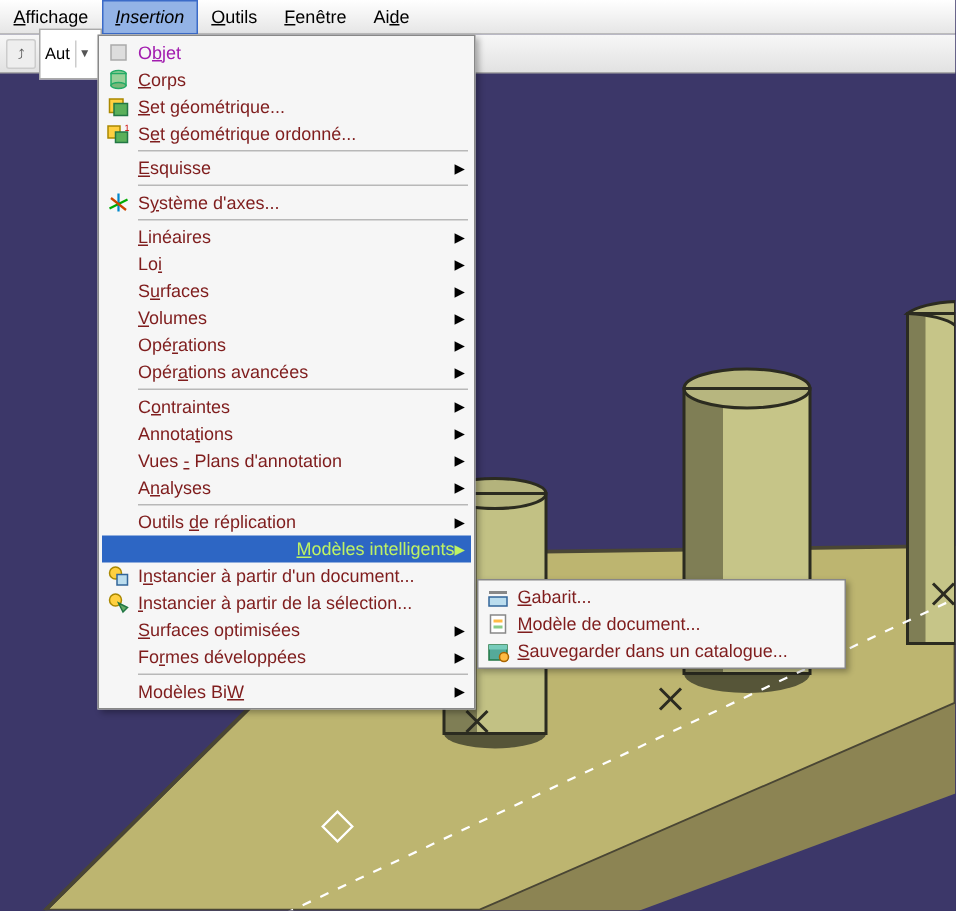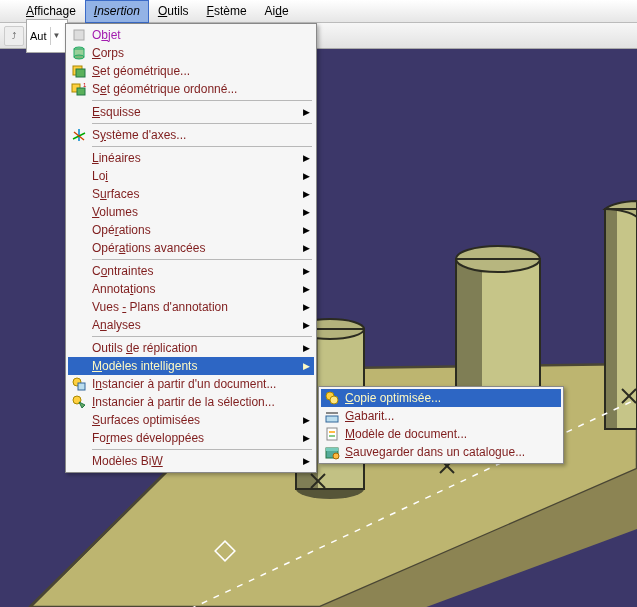--- a/index.html
+++ b/index.html
@@ -1,20 +1,20 @@
 <!DOCTYPE html>
 <html><head>
 <meta charset="utf-8">
 <style>
   * { box-sizing: border-box; }
   html, body { margin: 0; padding: 0; width: 637px; height: 607px; overflow: hidden; font-family: "Segoe UI", Tahoma, Arial, sans-serif; font-size: 12px; }
   body { background:#3b3766; position:relative; }
 
   
-  .menubar { position:absolute; left:0; top:0; height:23px; background:linear-gradient(#fff,#e6e6e6); border-bottom:1px solid #bbb; width:637px; display:flex; align-items:center; -webkit-user-select:none; user-select:none;padding-left:17px; }
+  .menubar { position:absolute; left:0; top:0; height:23px; background:linear-gradient(#fff,#e6e6e6); border-bottom:1px solid #bbb; width:637px; display:flex; align-items:center; -webkit-user-select:none; user-select:none; }
   .menubar .menu-item { padding:3px 9px; height:23px; display:flex; align-items:center; color:#000; cursor:default; }
   .menubar .menu-item span.u { text-decoration: underline; }
   .menubar .menu-item.active { background:#93b3e6; border:1px solid #3b6bc8; padding:2px 8px;font-style:italic; }
 
   
   .toolbar { position:absolute; left:0; top:23px; height:26px; width:637px; background:linear-gradient(#f7f7f7,#e2e2e2); border-bottom:1px solid #aaa; display:flex; align-items:center; padding:2px 4px; }
   .toolbar .btn { width:20px; height:20px; background:#eee; border:1px solid #ccc; margin-right:2px; border-radius:2px; display:flex; align-items:center; justify-content:center; font-size:9px; color:#555; }
   .toolbar .combo { height:20px; border:1px solid #aaa; background:#fff; display:flex; align-items:center; padding:16px 3px; font-size:11px; position:relative; margin-right:2px; }
   .toolbar .combo .arrow { width:13px; height:18px; text-align:center; border-left:1px solid #ccc; margin-left:3px; color:#555; font-size:8px; line-height:18px; }
 
@@ -26,21 +26,21 @@
   .dropdown { position:absolute; background:#f6f6f6; border:1px solid #888; box-shadow:2px 2px 4px rgba(0,0,0,.3); padding:2px; }
   .dropdown.main { left:65px; top:23px; width:252px; }
   .dropdown.sub  { left:318px; top:386px; width:246px; }
   .dd-row { height:18px; display:flex; align-items:center; padding:0 4px 0 2px; position:relative; white-space:nowrap; }
   .dd-row .ico { width:18px; height:16px; margin-right:4px; display:flex; align-items:center; justify-content:center; flex-shrink:0; }
   .dd-row .lbl { flex:1; color:#7f1d1d; }
   .dd-row .lbl .u { text-decoration:underline; }
   .dd-row.disabled .lbl { color:#a21caf; }
   .dd-row .arrow { font-size:9px; color:#000; }
   .dd-row.highlight { background:#2d66c4; }
-  .dd-row.highlight .lbl, .dd-row.highlight .arrow { color:#fef9c3; }
+  .dd-row.highlight .lbl, .dd-row.highlight .arrow { color:#bef264;text-align:right; }
   .dd-row.highlight .lbl .u { text-decoration:underline; }
   .dd-sep { height:1px; margin:2px 2px 2px 24px; border-top:1px solid #b8b8b8; }
 
   
   .svgico { width:16px; height:16px; }
 </style>
 </head>
 <body>
 
 <div class="viewport">
@@ -91,21 +91,21 @@
   <div class="menu-item">
     <span><span></span><span class="u">A</span><span>ffichage</span></span>
   </div>
   <div class="menu-item active">
     <span><span></span><span class="u">I</span><span>nsertion</span></span>
   </div>
   <div class="menu-item">
     <span><span></span><span class="u">O</span><span>utils</span></span>
   </div>
   <div class="menu-item">
-    <span><span></span><span class="u">F</span><span>stème</span></span>
+    <span><span></span><span class="u">F</span><span>enêtre</span></span>
   </div>
   <div class="menu-item">
     <span><span>Ai</span><span class="u">d</span><span>e</span></span>
   </div>
 </div>
 
 <div class="toolbar">
   <div class="btn">
       <span>⤴︎</span>
     </div>
@@ -263,29 +263,20 @@
     </div>
     <div class="dd-sep"></div>
     <div class="dd-row">
       <span class="ico"></span>
       <span class="lbl">Modèles Bi<span class="u">W</span></span>
       <span class="arrow">▶</span>
     </div>
   </div>
 
 <div class="dropdown sub" id="dd-sub">
-    <div class="dd-row highlight">
-      <span class="ico">
-        <svg class="svgico" viewBox="0 0 16 16">
-          <circle cx="6" cy="6" r="4" fill="#ffd040" stroke="#a80"></circle>
-          <circle cx="10" cy="10" r="4" fill="#ffe680" stroke="#a80"></circle>
-        </svg>
-      </span>
-      <span class="lbl"><span class="u">C</span>opie optimisée...</span>
-    </div>
     <div class="dd-row">
       <span class="ico">
         <svg class="svgico" viewBox="0 0 16 16">
           <rect x="2" y="4" width="12" height="2" fill="#888"></rect>
           <rect x="2" y="8" width="12" height="6" fill="#bde" stroke="#369"></rect>
         </svg>
       </span>
       <span class="lbl"><span class="u">G</span>abarit...</span>
     </div>
     <div class="dd-row">

